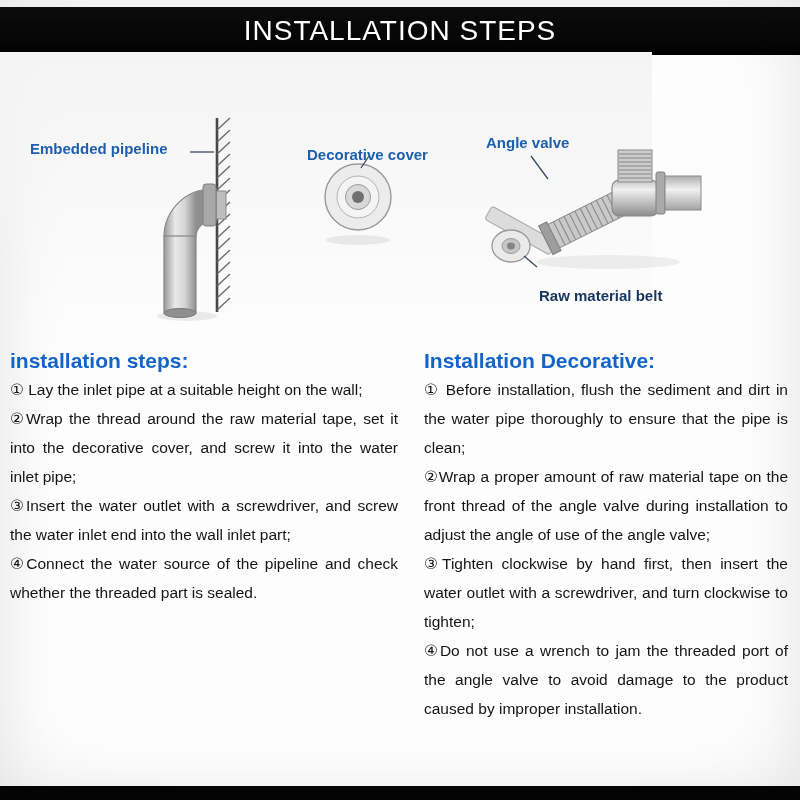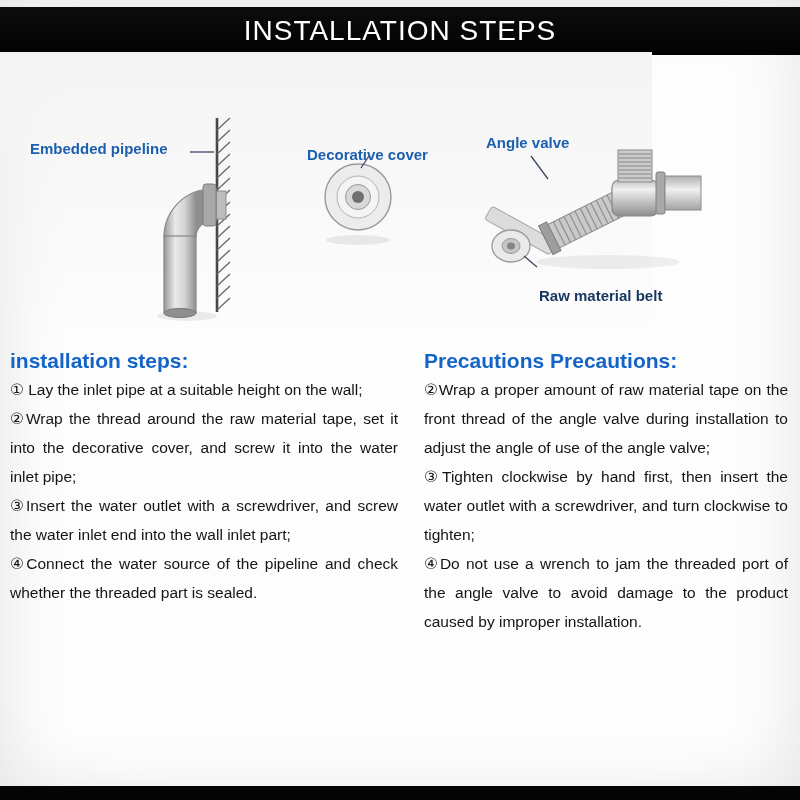--- a/index.html
+++ b/index.html
@@ -217,21 +217,22 @@
   <section class="content">
     <div class="col col-left">
       <h2>installation steps:</h2>
       <p>① Lay the inlet pipe at a suitable height on the wall;</p>
       <p>②Wrap the thread around the raw material tape, set it into the decorative cover, and screw it into the water inlet pipe;</p>
       <p>③Insert the water outlet with a screwdriver, and screw the water inlet end into the wall inlet part;</p>
       <p>④Connect the water source of the pipeline and check whether the threaded part is sealed.</p>
     </div>
 
     <div class="col col-right">
-      <h2>Precautions Precautions:</h2>
+      <h2>Installation Decorative:</h2>
+      <p>① Before installation, flush the sediment and dirt in the water pipe thoroughly to ensure that the pipe is clean;</p>
       <p>②Wrap a proper amount of raw material tape on the front thread of the angle valve during installation to adjust the angle of use of the angle valve;</p>
       <p>③Tighten clockwise by hand first, then insert the water outlet with a screwdriver, and turn clockwise to tighten;</p>
       <p>④Do not use a wrench to jam the threaded port of the angle valve to avoid damage to the product caused by improper installation.</p>
     </div>
   </section>
 
   <footer class="bottom-bar"></footer>
 
 </div>
 

